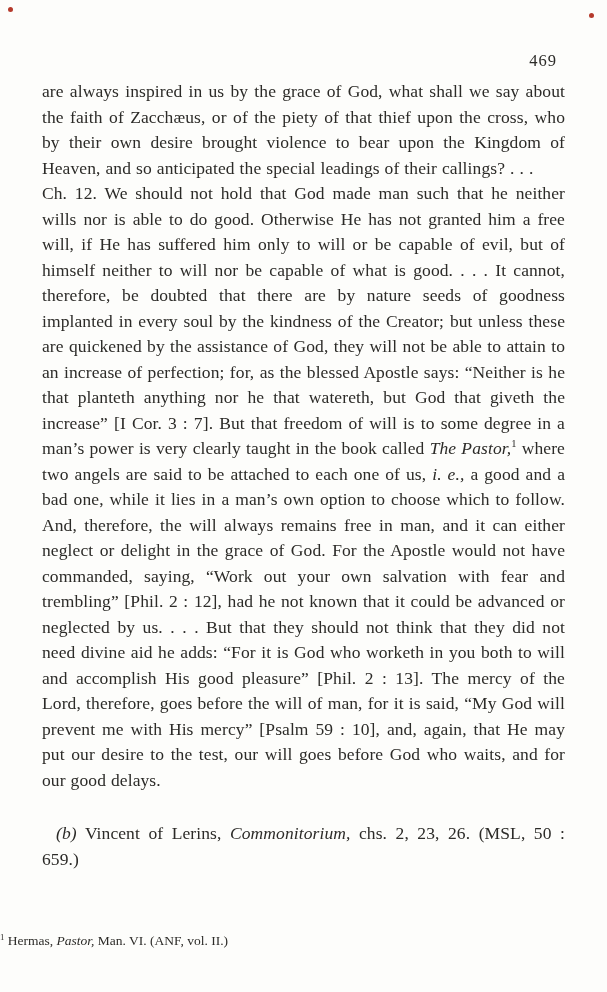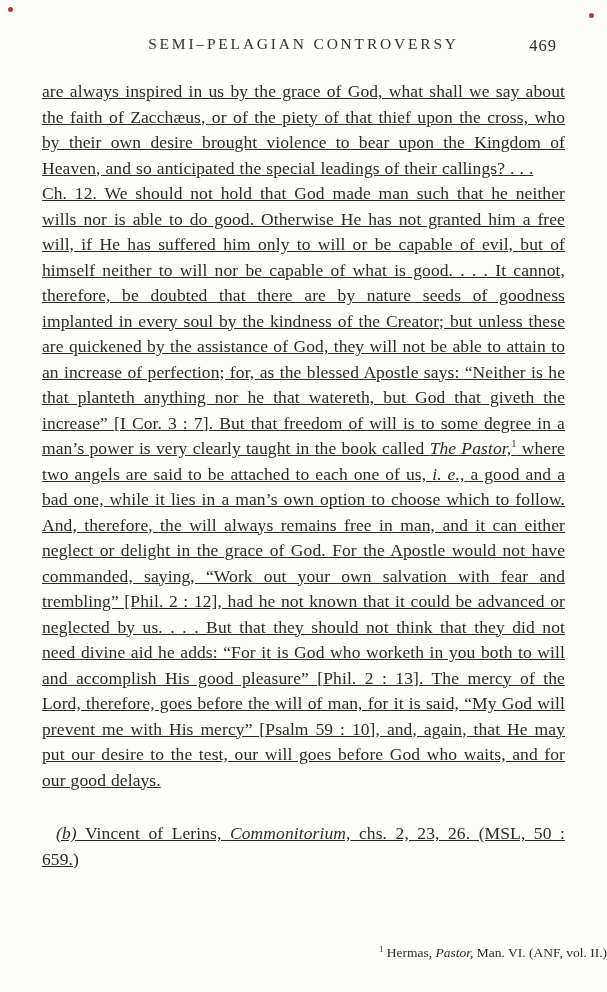--- a/index.html
+++ b/index.html
@@ -26,49 +26,48 @@
   .header-title {
     text-align: center;
     font-size: 15.5px;
     letter-spacing: 2.8px;
     color: #33322e;
     white-space: nowrap;
   }
   .page-number {
     position: absolute;
     right: 8px;
-    top: 1px;
+    top: 16px;
     font-size: 16.5px;
     letter-spacing: 1px;
     color: #2c2b28;
   }
   .text-block {
     font-size: 17.5px;
     line-height: 25.5px;
     text-align: justify;
     word-spacing: 0.5px;
     letter-spacing: 0.1px;
-    text-decoration: underline;
   }
   .para { margin: 0; }
   .para.citation {
     margin-top: 28px;
     text-indent: 14px;
   }
   .italic { font-style: italic; }
   sup.fn-ref {
     font-size: 0.6em;
     line-height: 0;
   }
   .footnote {
     position: absolute;
     left: 0;
     right: 0;
-    bottom: 31px;
-    text-align: right;
+    bottom: 43px;
+    text-align: left;
     font-size: 13.5px;
     color: #2c2b28;
   }
   .fn-marker {
     font-size: 0.65em;
     line-height: 0;
   }
   .scan-dot {
     position: absolute;
     width: 5px;
@@ -81,21 +80,20 @@
 </style>
 </head>
 <body>
 
 <main class="page">
 
   <span class="scan-dot dot-1"></span>
   <span class="scan-dot dot-2"></span>
 
   <header class="running-header">
-    <div class="header-title">SEMI–PELAGIAN CONTROVERSY</div>
     <div class="page-number">469</div>
   </header>
 
   <section class="text-block">
 
     <p class="para"><span>are always inspired in us by the grace of God, what shall we say about the faith of Zacchæus, or of the piety of that thief upon the cross, who by their own desire brought violence to bear upon the Kingdom of Heaven, and so anticipated the special leadings of their callings? .&nbsp;.&nbsp;.</span></p>
 
     <p class="para"><span>Ch. 12. We should not hold that God made man such that he neither wills nor is able to do good. Otherwise He has not granted him a free will, if He has suffered him only to will or be capable of evil, but of himself neither to will nor be capable of what is good.&nbsp;.&nbsp;.&nbsp;. It cannot, therefore, be doubted that there are by nature seeds of goodness implanted in every soul by the kindness of the Creator; but unless these are quickened by the assistance of God, they will not be able to attain to an increase of perfection; for, as the blessed Apostle says: “Neither is he that planteth anything nor he that watereth, but God that giveth the increase” [I Cor. 3 : 7]. But that freedom of will is to some degree in a man’s power is very clearly taught in the book called </span><span class="italic">The Pastor,</span><sup class="fn-ref">1</sup><span> where two angels are said to be attached to each one of us, </span><span class="italic">i. e.,</span><span> a good and a bad one, while it lies in a man’s own option to choose which to follow. And, therefore, the will always remains free in man, and it can either neglect or delight in the grace of God. For the Apostle would not have commanded, saying, “Work out your own salvation with fear and trembling” [Phil. 2 : 12], had he not known that it could be advanced or neglected by us.&nbsp;.&nbsp;.&nbsp;. But that they should not think that they did not need divine aid he adds: “For it is God who worketh in you both to will and accomplish His good pleasure” [Phil. 2 : 13]. The mercy of the Lord, therefore, goes before the will of man, for it is said, “My God will prevent me with His mercy” [Psalm 59 : 10], and, again, that He may put our desire to the test, our will goes before God who waits, and for our good delays.</span></p>
 
     <p class="para citation"><span class="italic">(b)</span><span> Vincent of Lerins, </span><span class="italic">Commonitorium,</span><span> chs. 2, 23, 26. (MSL, 50 : 659.)</span></p>

